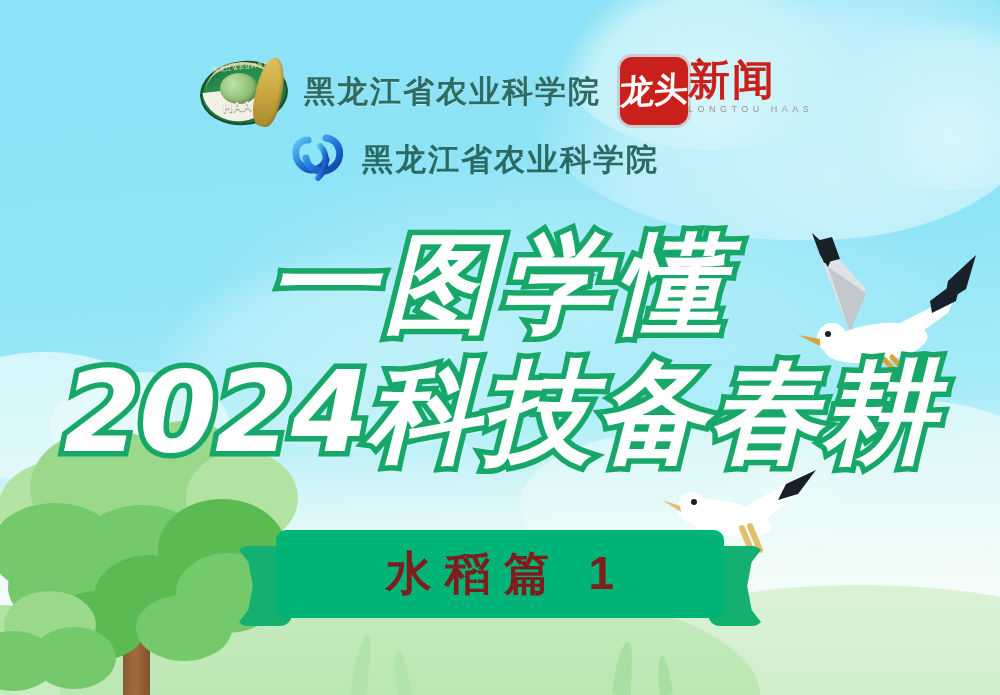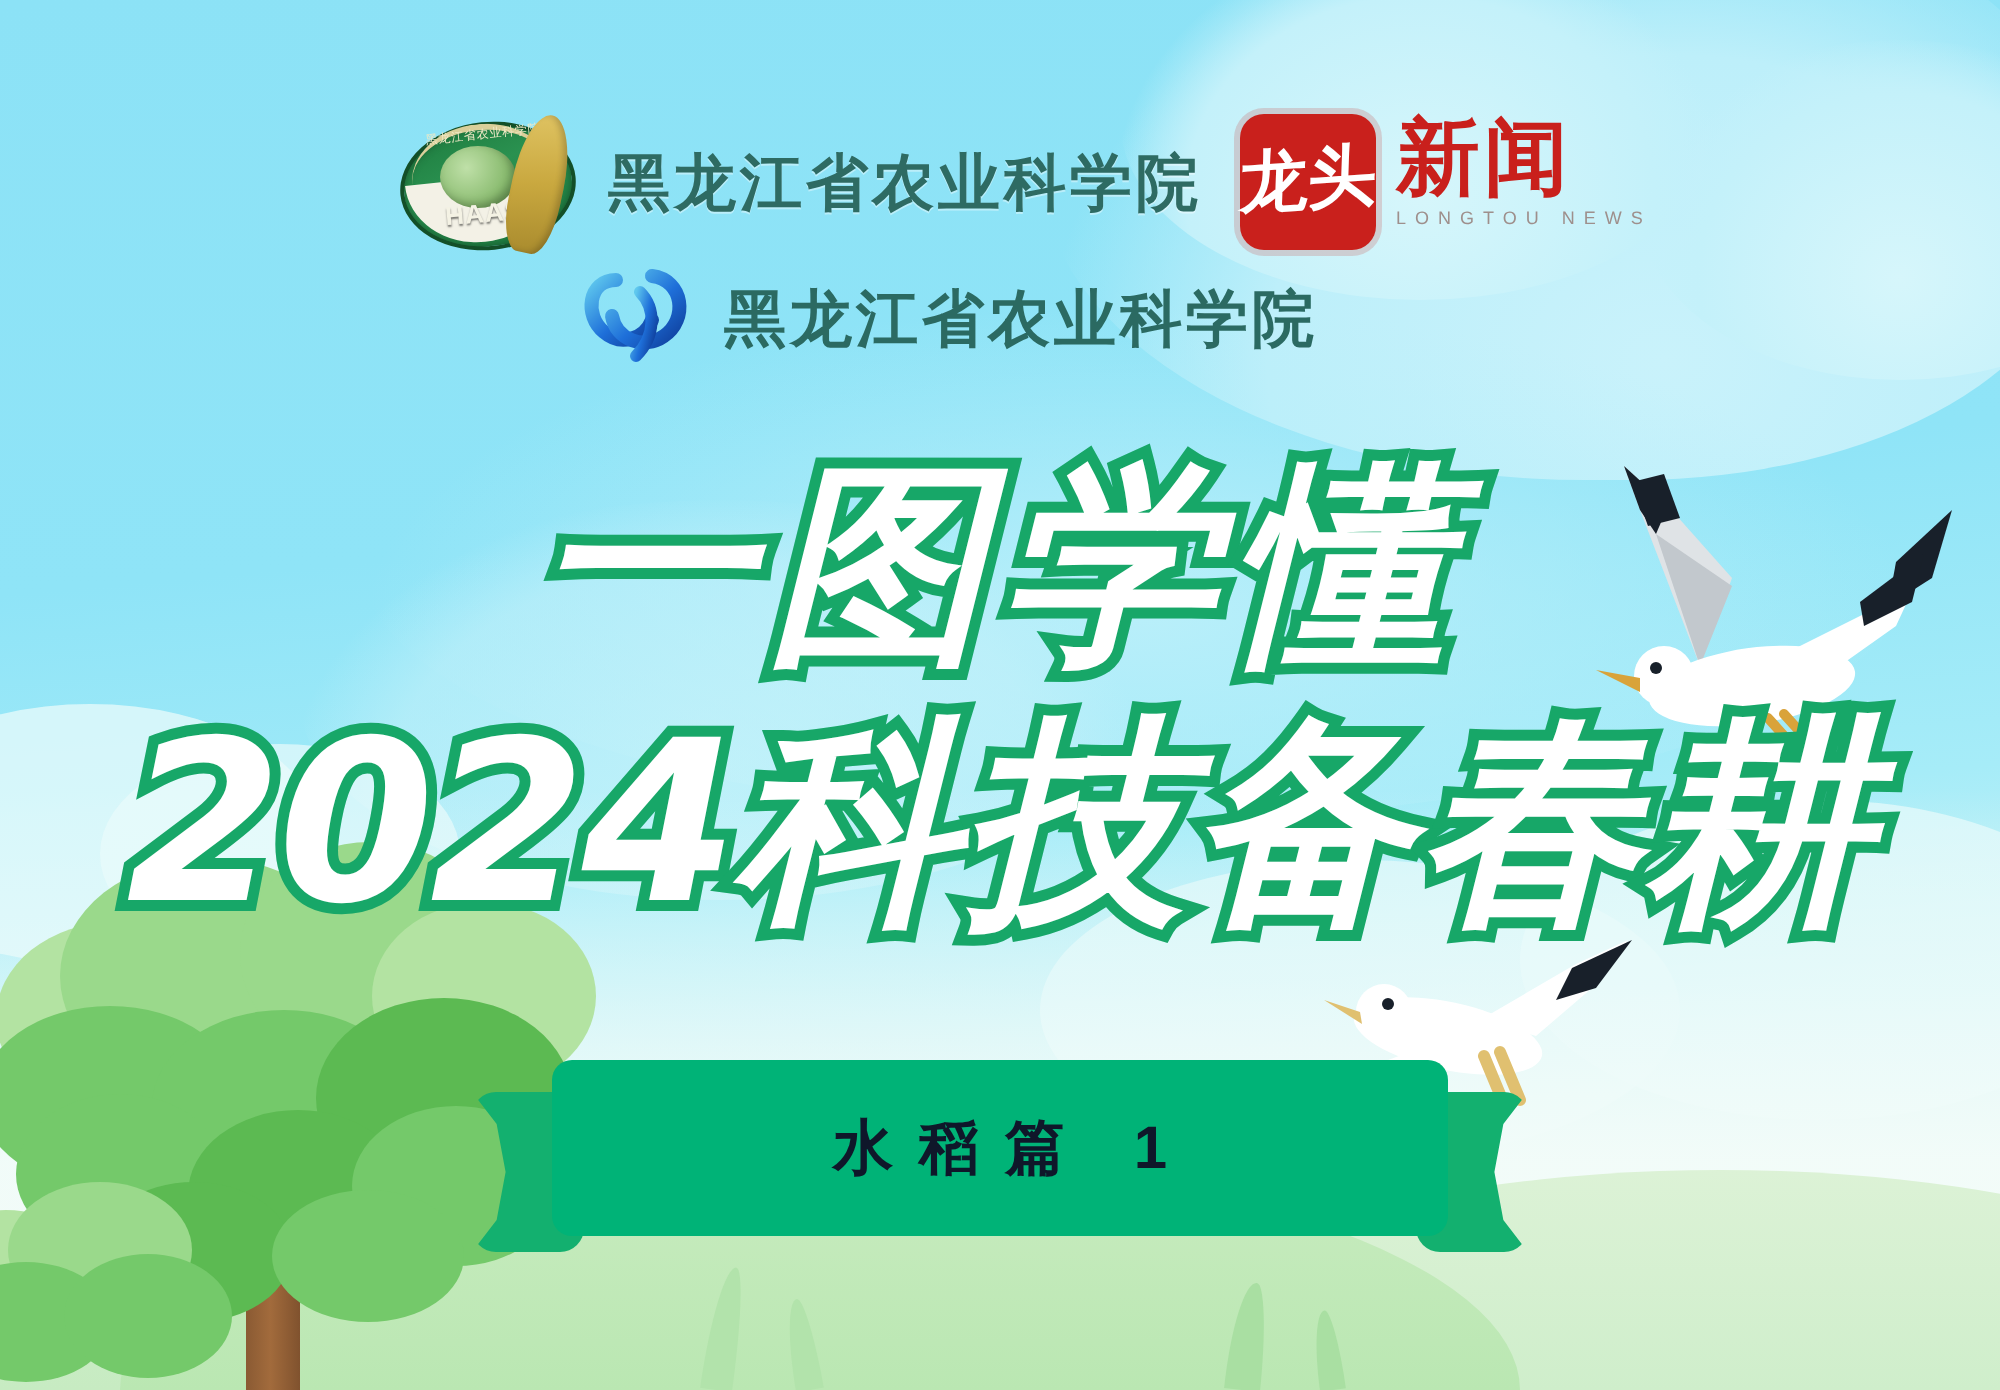--- a/index.html
+++ b/index.html
@@ -131,21 +131,21 @@
     background:#c9201c;
     display:flex;align-items:center;justify-content:center;
     box-shadow:0 0 0 3px rgba(201,32,28,.18);
     flex:0 0 auto;
   }
   .news-stamp span{
     color:#fff;font-weight:700;font-size:34px;line-height:1;
     font-family:"Liberation Serif","DejaVu Serif",serif;
     transform:skewX(-6deg) rotate(-4deg);
   }
-  .news-right{margin-left:10px;}
+  .news-right{}
   .news-cn{
     color:#c9201c;font-weight:700;font-size:42px;line-height:46px;
     font-family:"Liberation Serif","DejaVu Serif",serif;letter-spacing:2px;
     white-space:nowrap;
   }
   .news-en{
     color:#9e8f8c;font-size:9px;letter-spacing:4.5px;margin-top:1px;
     font-family:"Liberation Sans",sans-serif;white-space:nowrap;
   }
 
@@ -180,21 +180,21 @@
   .tail.left{left:0;border-radius:12px;
     clip-path:polygon(0 0,100% 0,100% 100%,0 100%,22% 80%,30% 50%,22% 20%);}
   .tail.right{right:0;border-radius:12px;
     clip-path:polygon(0 0,100% 0,78% 20%,70% 50%,78% 80%,100% 100%,0 100%);}
   .band{
     position:absolute;left:40px;right:40px;top:0;height:88px;
     background:#00b377;border-radius:10px;
     display:flex;align-items:center;justify-content:center;
   }
   .band-text{
-    color:#0f172a;font-weight:700;font-size:30px;letter-spacing:13px;
+    color:#7f1d1d;font-weight:700;font-size:46px;letter-spacing:13px;
     font-family:"Liberation Sans","DejaVu Sans",sans-serif;
     text-indent:13px;white-space:nowrap;
   }
 
   
   .bird{position:absolute;}
 </style>
 </head>
 <body>
 
@@ -263,21 +263,21 @@
     </div>
     <div class="org-name">黑龙江省农业科学院</div>
   </div>
 
   <div class="news-logo">
     <div class="news-stamp">
       <span>龙头</span>
     </div>
     <div class="news-right">
       <div class="news-cn">新闻</div>
-      <div class="news-en">LONGTOU NEWS</div>
+      <div class="news-en">LONGTOU HAAS</div>
     </div>
   </div>
 
   <div class="hdr-row row2">
     <div class="knot">
       <svg width="56" height="52" viewBox="0 0 56 52" aria-hidden="true">
         <defs>
           <linearGradient id="kg" x1="0" y1="0" x2="1" y2="1">
             <stop offset="0%" stop-color="#5fc8ee"></stop>
             <stop offset="55%" stop-color="#1e6fd9"></stop>

